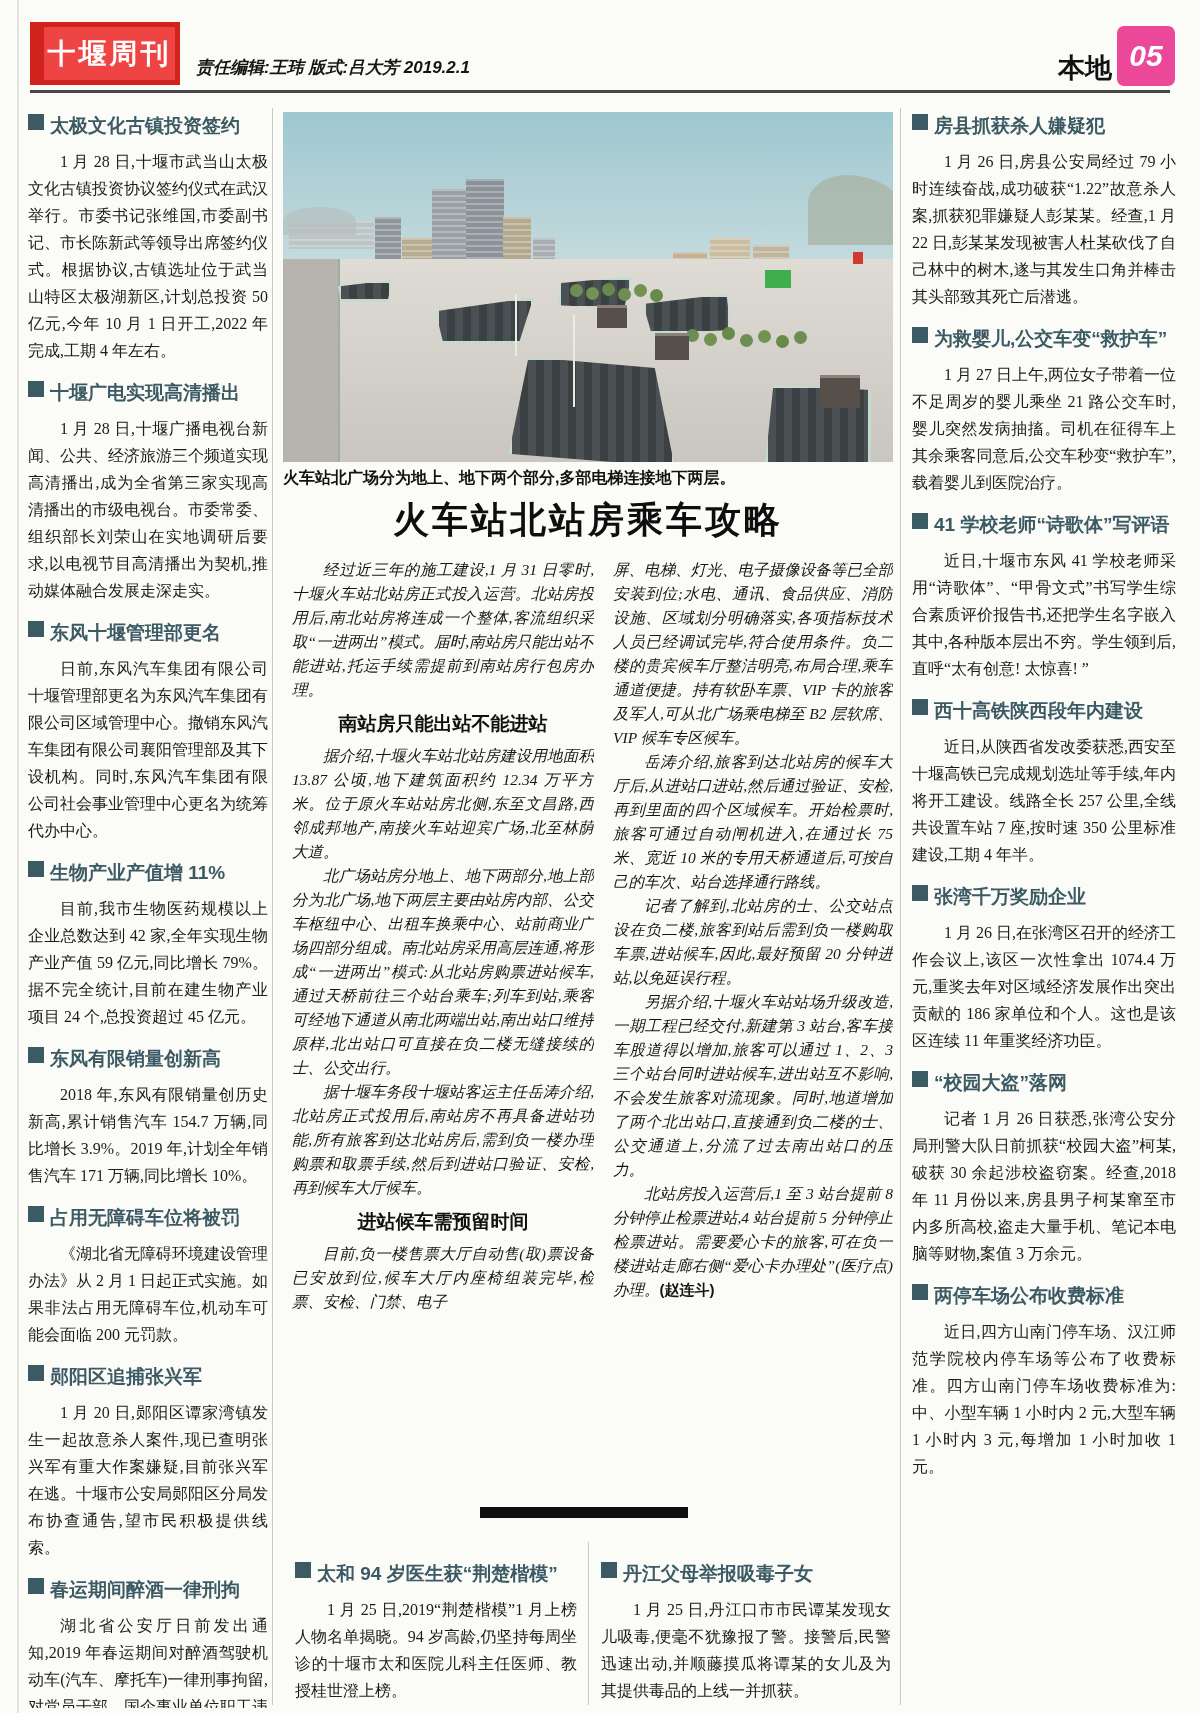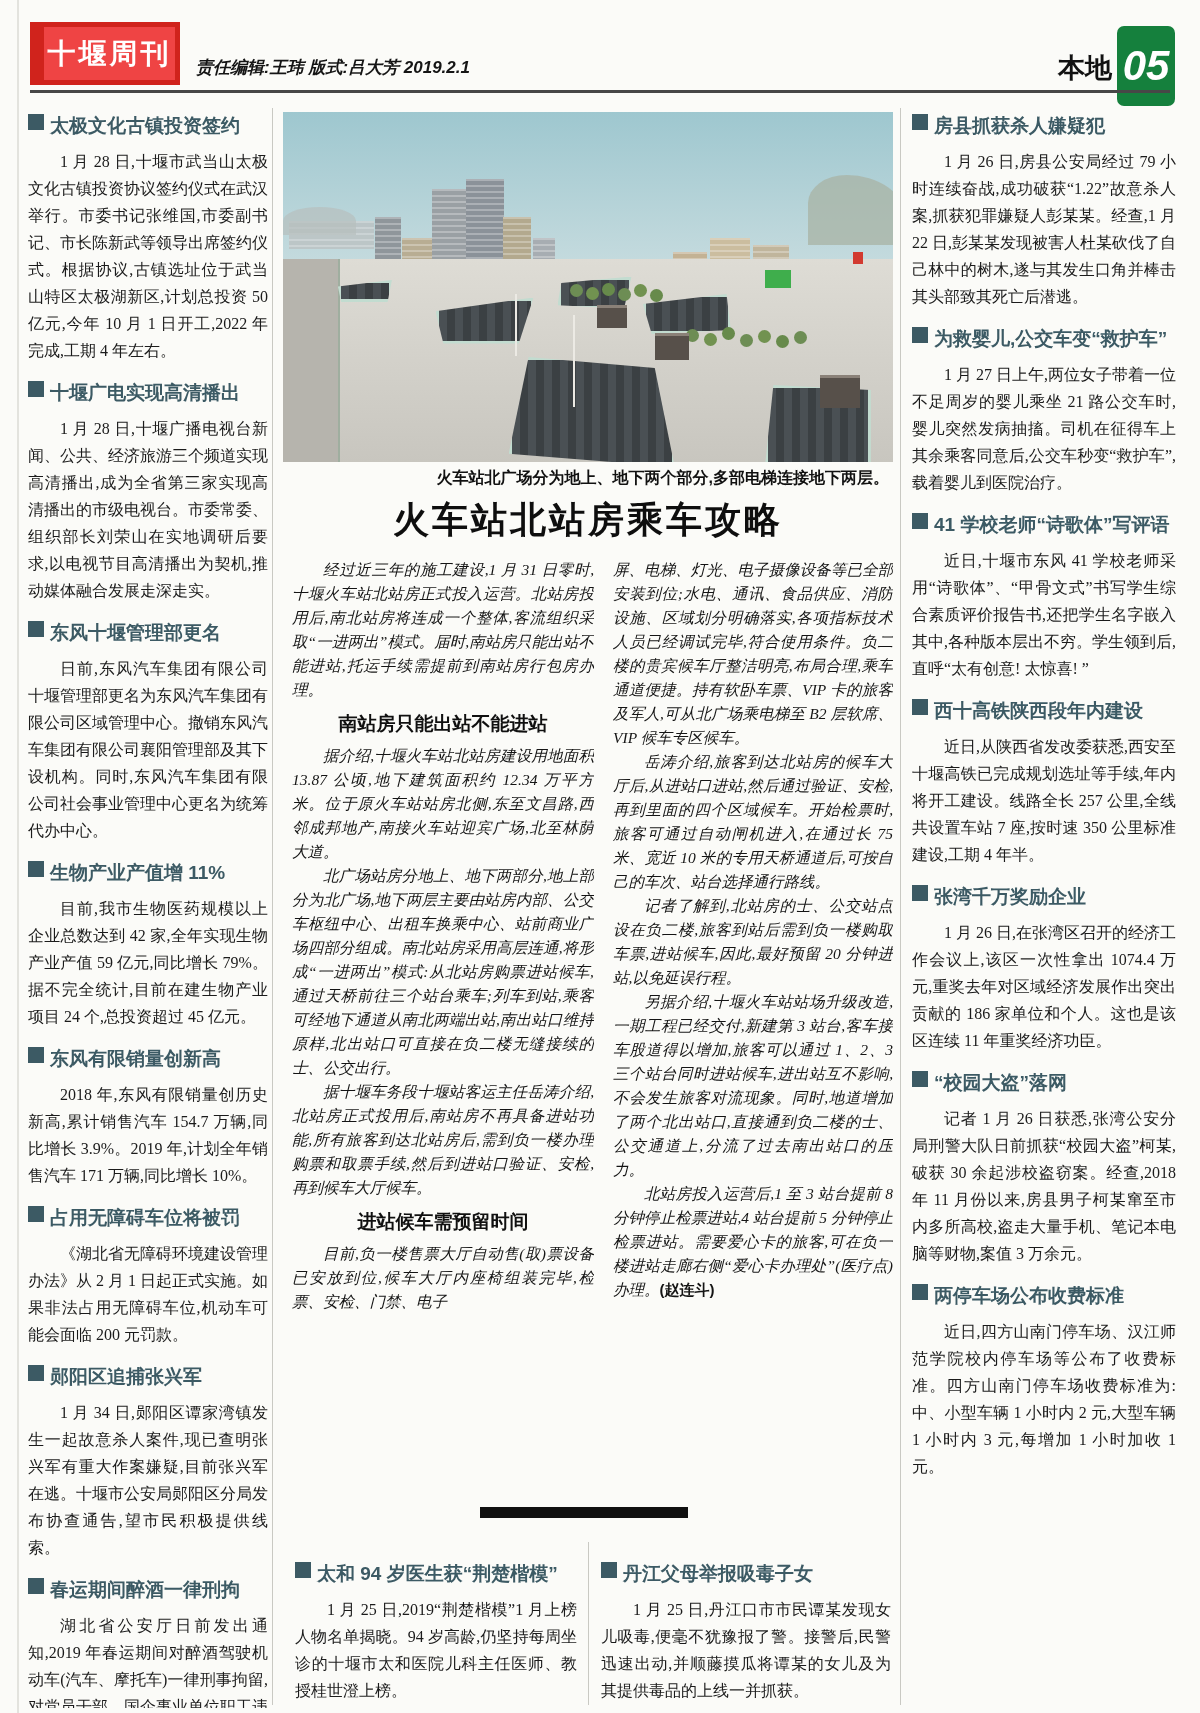--- a/index.html
+++ b/index.html
@@ -8,22 +8,22 @@
   .abs{position:absolute;}
 
   
   .page-edge{position:absolute;left:17px;top:0;width:2px;height:1713px;background:#e3e3de;}
   .masthead{position:absolute;left:30px;top:22px;width:150px;height:63px;background:#d0231c;}
   .masthead-inner{position:absolute;left:14px;top:5px;right:5px;bottom:5px;background:#ef4444;
        color:#fff;font-family:"Liberation Serif",serif;font-weight:bold;font-size:28px;
        letter-spacing:3px;display:flex;align-items:center;justify-content:center;}
   .edline{position:absolute;left:196px;top:56px;font-size:17px;font-weight:bold;font-style:italic;color:#151515;}
   .section-label{position:absolute;left:1058px;top:50px;font-size:27px;font-weight:bold;color:#111;}
-  .page-badge{position:absolute;left:1117px;top:26px;width:58px;height:80px;background:#15803d;
-       border-radius:7px;color:#fff;font-size:42px;font-weight:bold;font-style:italic;
+  .page-badge{position:absolute;left:1117px;top:26px;width:58px;height:60px;background:#ec4899;
+       border-radius:7px;color:#fff;font-size:30px;font-weight:bold;font-style:italic;
        display:flex;align-items:center;justify-content:center;}
   .header-rule{position:absolute;left:30px;top:90px;width:1140px;height:3px;background:#474747;}
 
   
   .vrule{position:absolute;width:1px;background:#c9c9c3;}
   #vrule-left{left:272px;top:108px;height:1597px;}
   #vrule-right{left:900px;top:108px;height:1597px;}
   #vrule-bottom{left:588px;top:1542px;height:163px;}
 
   
@@ -41,21 +41,21 @@
   #photo{left:283px;top:112px;width:610px;height:350px;overflow:hidden;
        background:linear-gradient(#9ec7cf,#cfe0e2 55%);}
   #photo div{position:absolute;}
   .win{background-image:repeating-linear-gradient(to bottom,rgba(255,255,255,.28) 0 2px,rgba(0,0,0,0) 2px 6px);}
   .plaza{left:0;top:42%;width:100%;height:58%;background:linear-gradient(#dedcd5,#c8c6bf);}
   .road{left:0;top:42%;width:9%;height:58%;background:#b6b4ad;border-right:2px solid #9fae9f;}
   .pit{background:repeating-linear-gradient(90deg,#4a5054 0 8px,#3b4043 8px 16px);border:3px solid #c2dcd0;}
   .trees{width:13px;height:13px;border-radius:50%;background:#6d8d54;}
   .kiosk{background:#57504a;border-top:3px solid #8a8178;}
   .pole{width:2px;background:#eceae4;}
-  .photo-caption{position:absolute;left:283px;top:468px;width:606px;text-align:right;
+  .photo-caption{position:absolute;left:283px;top:468px;width:606px;
        font-size:16px;font-weight:bold;color:#111;}
 
   
   .main-title{position:absolute;left:283px;top:496px;width:610px;text-align:center;
        font-family:"Liberation Serif",serif;font-weight:bold;font-size:36px;letter-spacing:3px;color:#0e0e0e;}
   .main-col{position:absolute;top:558px;height:948px;overflow:hidden;}
   #main-col1{left:292px;width:302px;}
   #main-col2{left:613px;width:280px;}
   .main-col p{margin:0;font-family:"Liberation Serif",serif;font-style:italic;
        font-size:15.5px;line-height:24px;color:#141414;text-align:justify;text-indent:2em;}
@@ -127,21 +127,21 @@
         <span class="bullet"></span>
         <span>占用无障碍车位将被罚</span>
       </div>
     <p class="brief-body">《湖北省无障碍环境建设管理办法》从 2 月 1 日起正式实施。如果非法占用无障碍车位,机动车可能会面临 200 元罚款。</p>
   </div>
   <div class="brief">
     <div class="brief-title">
         <span class="bullet"></span>
         <span>郧阳区追捕张兴军</span>
       </div>
-    <p class="brief-body">1 月 34 日,郧阳区谭家湾镇发生一起故意杀人案件,现已查明张兴军有重大作案嫌疑,目前张兴军在逃。十堰市公安局郧阳区分局发布协查通告,望市民积极提供线索。</p>
+    <p class="brief-body">1 月 20 日,郧阳区谭家湾镇发生一起故意杀人案件,现已查明张兴军有重大作案嫌疑,目前张兴军在逃。十堰市公安局郧阳区分局发布协查通告,望市民积极提供线索。</p>
   </div>
   <div class="brief">
     <div class="brief-title">
         <span class="bullet"></span>
         <span>春运期间醉酒一律刑拘</span>
       </div>
     <p class="brief-body">湖北省公安厅日前发出通知,2019 年春运期间对醉酒驾驶机动车(汽车、摩托车)一律刑事拘留,对党员干部、国企事业单位职工违法将报各级纪委立案查处。</p>
   </div>
 </div>
 

